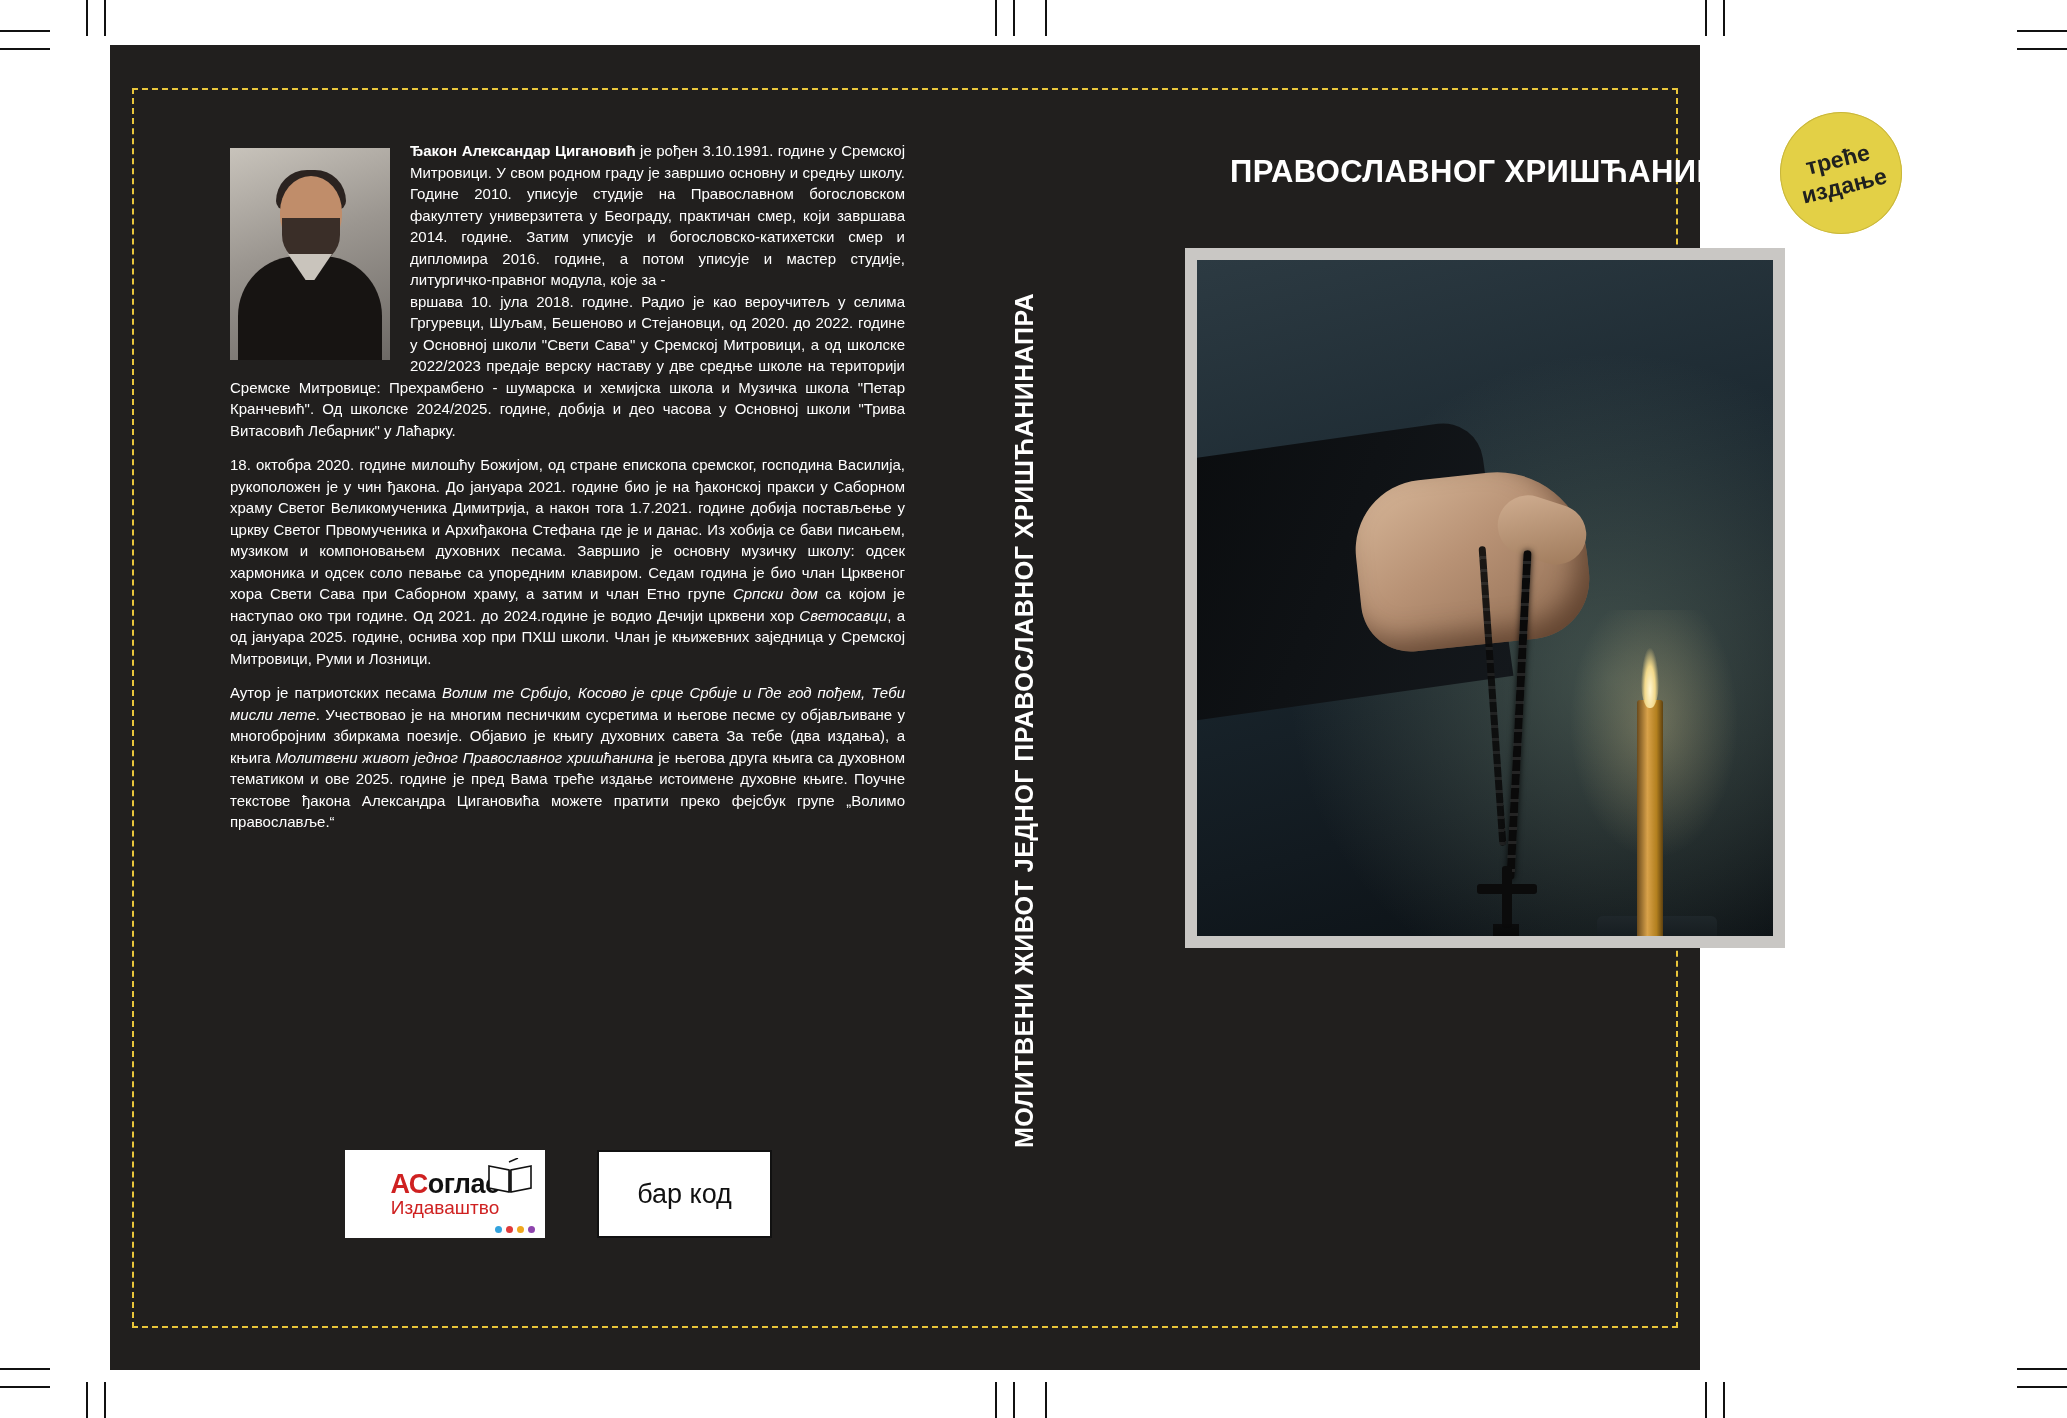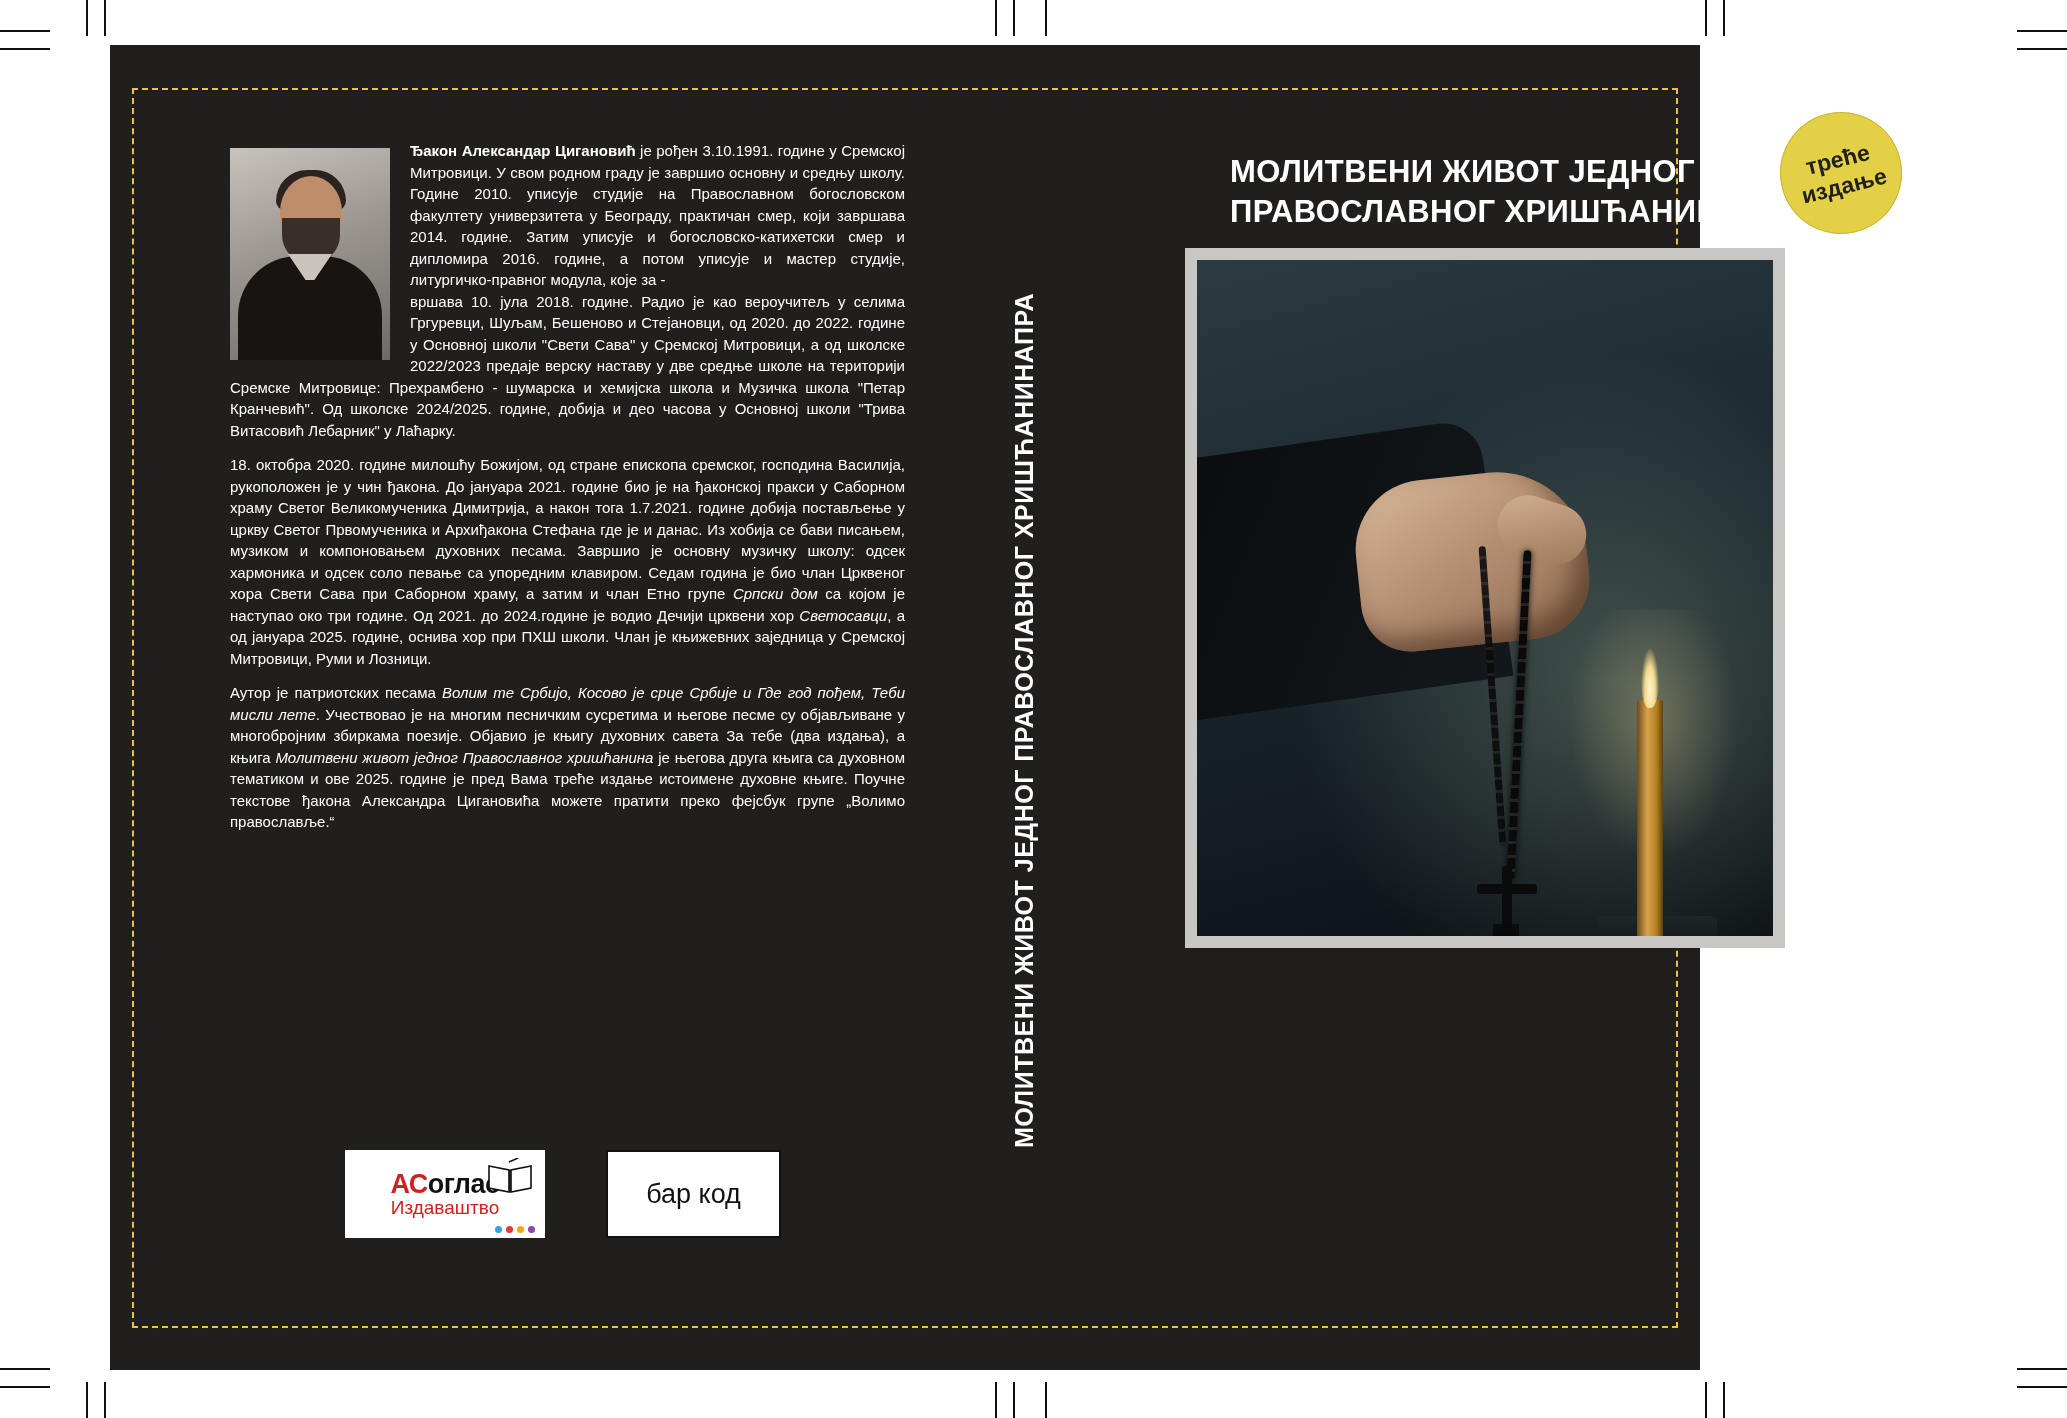--- a/index.html
+++ b/index.html
@@ -88,21 +88,21 @@
   .logo .book{
     position:absolute;right:12px;top:8px;width:46px;height:38px;
   }
   .logo .dots{position:absolute;right:10px;bottom:5px;display:flex;gap:4px;}
   .logo .dots i{display:block;width:7px;height:7px;border-radius:50%;}
 
   .barcode{
     position:absolute;left:597px;top:1150px;width:175px;height:88px;
     background:#ffffff;border:2px solid #111;box-sizing:border-box;
     display:flex;align-items:center;justify-content:center;
-    font-size:27px;color:#111;margin-left:9px;
+    font-size:27px;color:#111;
   }
 
   
   .spine{
     position:absolute;left:995px;top:190px;width:60px;height:1060px;
     display:flex;align-items:center;justify-content:center;
   }
   .spine .txt{
     transform:rotate(-90deg);
     white-space:nowrap;
@@ -278,21 +278,20 @@
   </div>
 
   <div class="barcode">бар код</div>
 
   <div class="spine">
     <div class="txt">МОЛИТВЕНИ ЖИВОТ ЈЕДНОГ ПРАВОСЛАВНОГ ХРИШЋАНИНАПРА</div>
   </div>
 
   <div class="front">
     <div class="title">
-      <div>МОЛИТВЕНИ ЖИВОТ ЈЕДНОГ</div>
       <div>ПРАВОСЛАВНОГ ХРИШЋАНИНА</div>
     </div>
 
     <div class="badge">
       <div>треће</div>
       <div>издање</div>
     </div>
 
     <div class="artframe">
       <div class="art">

